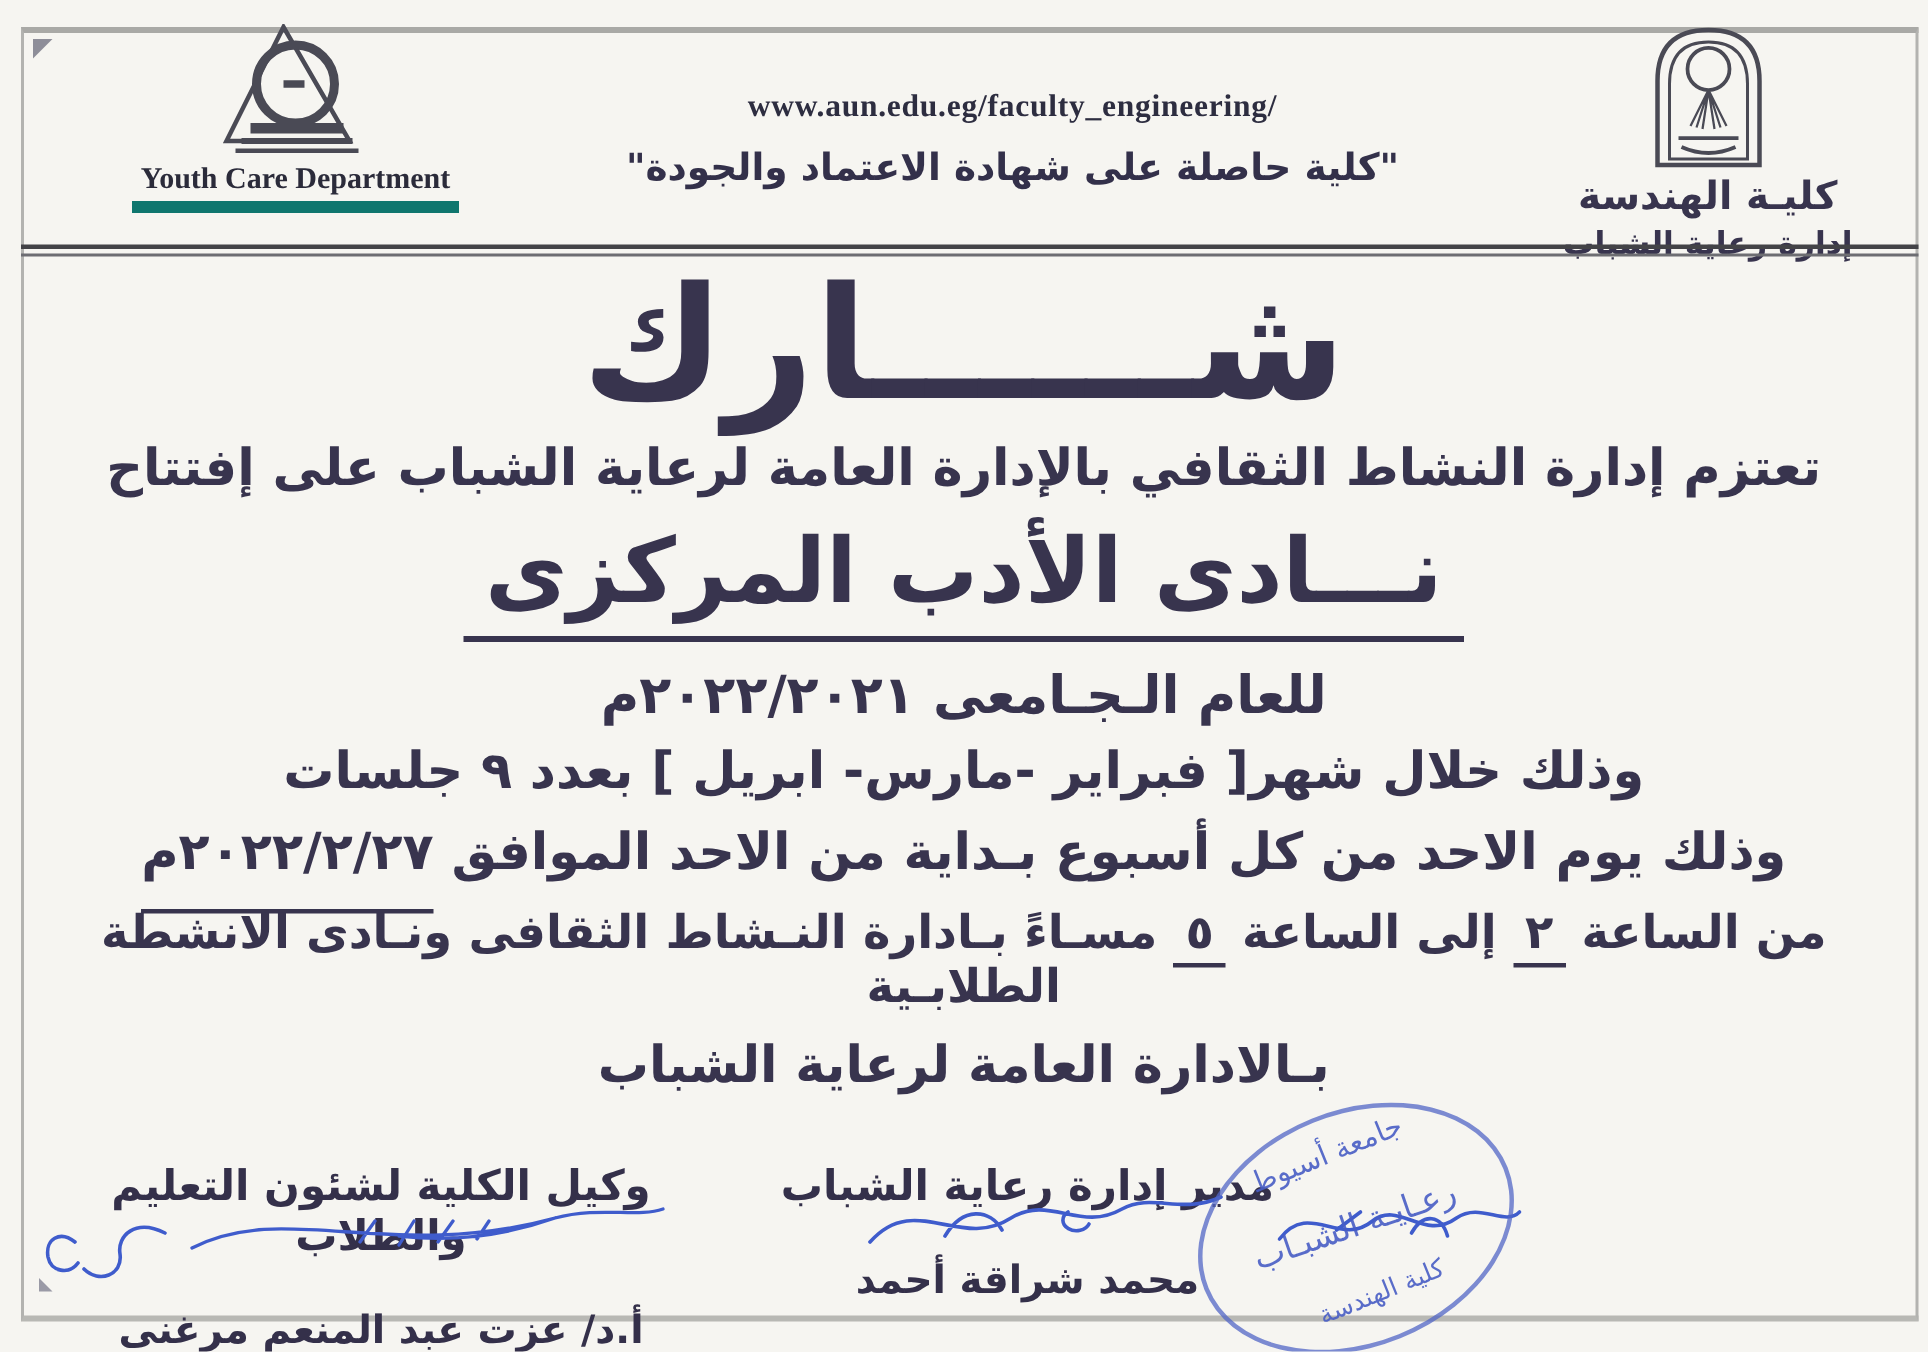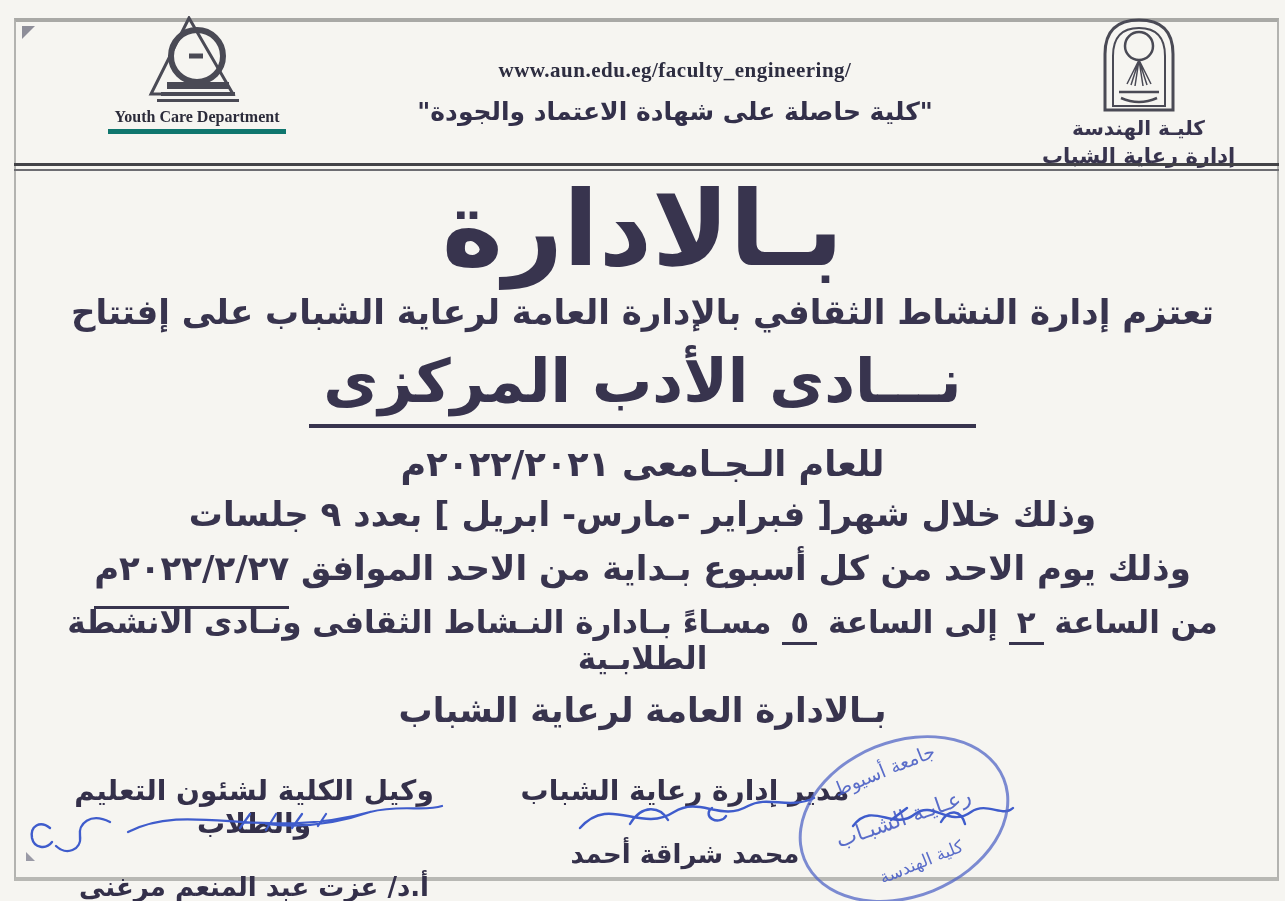--- a/index.html
+++ b/index.html
@@ -31,34 +31,34 @@
   }
 
   
   .hdr-left {
     position:absolute; left:52px; top:16px; width:290px; text-align:center;
     font-family:"Liberation Serif", serif; font-weight:bold; color:#2b2b3a;
   }
   .hdr-left .eng-logo { margin:0 auto; display:block; }
   .hdr-left .l1 { font-size:24px; margin-top:2px; }
   .hdr-left .l2 {
-    font-size:16px; display:inline-block;
-    border-bottom:5px solid #0f766e; padding:0 6px 3px 6px;
+    font-size:20px; display:inline-block;
+    border-bottom:8px solid #0f766e; padding:0 6px 3px 6px;
   }
   .hdr-center { position:absolute; left:335px; top:58px; width:680px; text-align:center; }
   .hdr-center .url {
     font-family:"Liberation Serif", serif; font-weight:bold; font-size:21px;
     color:#2d2d40; letter-spacing:0.5px;
   }
   .hdr-center .accr {
     direction:rtl; font-weight:bold; font-size:25px; color:#33304a; margin-top:14px;
   }
   .hdr-right { position:absolute; right:34px; top:14px; width:225px; text-align:center; direction:rtl; }
   .hdr-right .uni-logo { margin:0 auto; display:block; }
-  .hdr-right .l1 { font-size:20px; font-weight:bold; margin-top:2px; }
+  .hdr-right .l1 { font-size:26px; font-weight:bold; margin-top:2px; }
   .hdr-right .l2 { font-size:21px; font-weight:bold; margin-top:4px; }
 
   .hdr-rule {
     position:absolute; left:14px; right:6px; top:163px; height:8px;
     border-top:3px solid #434347; border-bottom:2px solid #6d6d72;
   }
 
   
   .main {
     position:absolute; left:28px; right:28px; top:170px;
@@ -138,21 +138,21 @@
       <path d="M42,46 L30,70 M42,46 L38,72 M42,46 L46,72 M42,46 L54,70 M42,46 L34,71 M42,46 L50,71" stroke="#4a4a55" stroke-width="1.5"></path>
       <path d="M22,78 h40 M24,84 q18,8 36,0" stroke="#4a4a55" stroke-width="2.5" fill="none"></path>
     </svg>
     <div class="l1">كليـة الهندسة</div>
     <div class="l2">إدارة رعاية الشباب</div>
   </div>
 
   <div class="hdr-rule"></div>
 
   <div class="main">
-    <div class="main-title">بـالادارة</div>
+    <div class="main-title">شــــــارك</div>
     <div class="intro">تعتزم إدارة النشاط الثقافي بالإدارة العامة لرعاية الشباب على إفتتاح</div>
     <div><span class="club">نـــادى الأدب المركزى</span></div>
     <div class="year">للعام الـجـامعى ٢٠٢٢/٢٠٢١م</div>
     <div class="months">وذلك خلال شهر[ فبراير -مارس- ابريل ] بعدد ٩ جلسات</div>
     <div class="sched"><span>وذلك يوم الاحد من كل أسبوع بـداية من الاحد الموافق </span><span class="date">٢٠٢٢/٢/٢٧م</span></div>
     <div class="timeln"><span>من الساعة </span><span class="num">٢</span><span> إلى الساعة </span><span class="num">٥</span><span> مسـاءً بـادارة النـشاط الثقافى ونـادى الانشطة الطلابـية</span></div>
     <div class="locln">بـالادارة العامة لرعاية الشباب</div>
   </div>
 
   <div class="footer">

